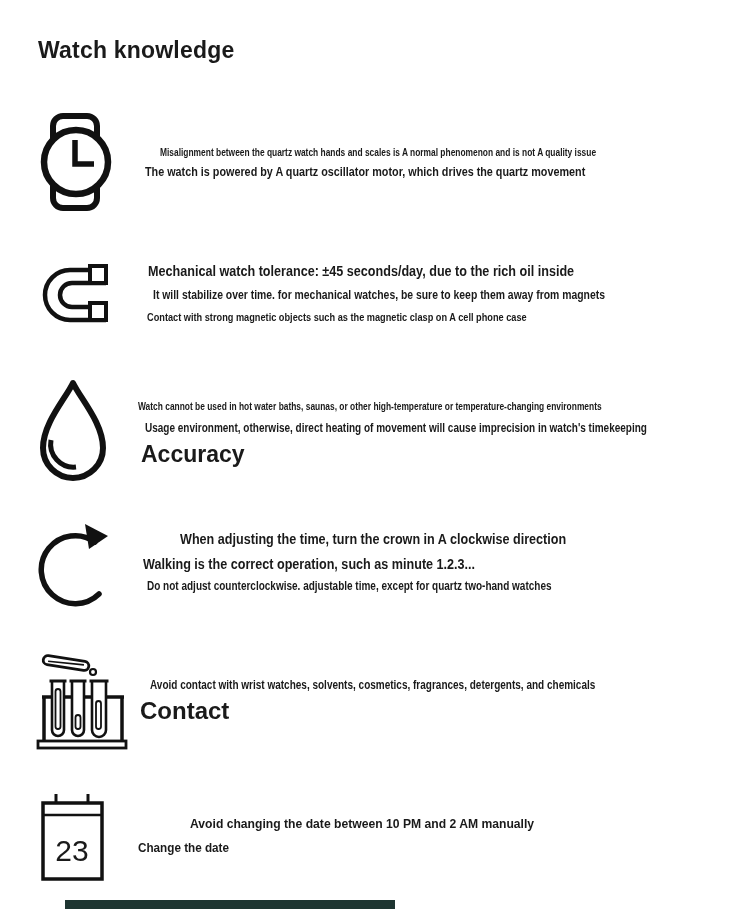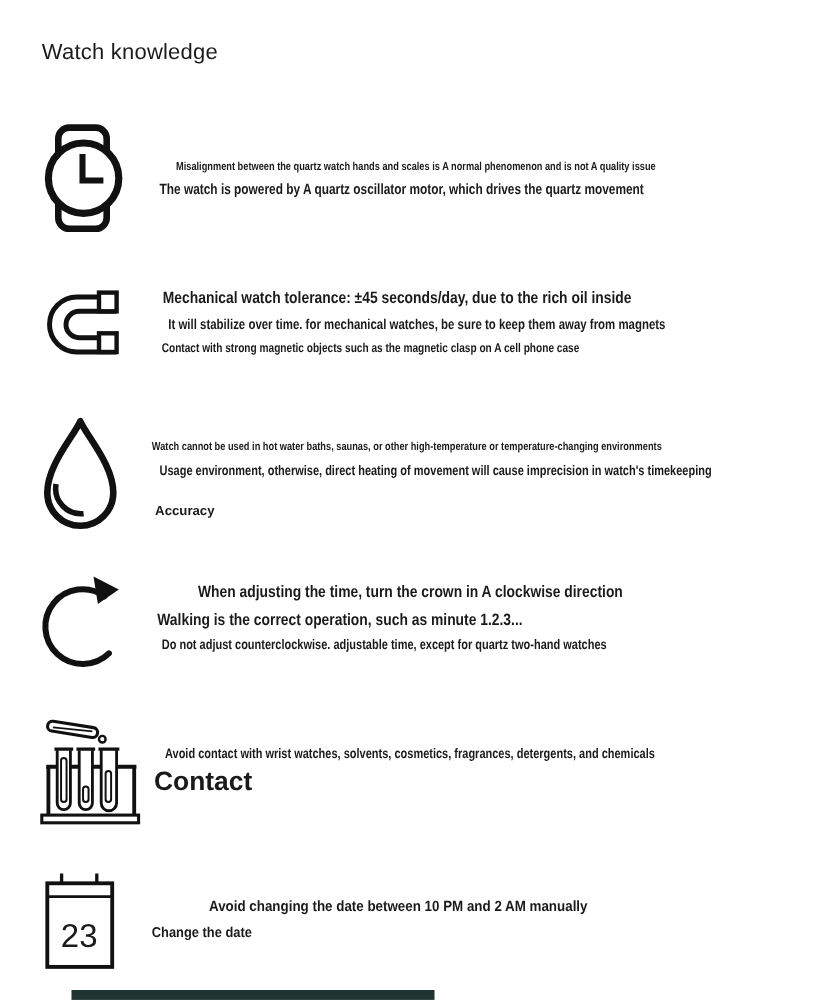--- a/index.html
+++ b/index.html
@@ -1,39 +1,39 @@
 <!DOCTYPE html>
 <html><head>
 <meta charset="utf-8">
 <style>
   html,body{margin:0;padding:0;}
   .canvas{
     position:relative; width:750px; height:909px; background:#ffffff;
     overflow:hidden; font-family:"Liberation Sans", sans-serif; color:#1a1a1a;
   }
   .page-title{
-    position:absolute; left:38px; top:37px; font-size:20px; font-weight:400;
+    position:absolute; left:38px; top:37px; font-size:23px; font-weight:700;
     white-space:nowrap; letter-spacing:0.2px;
   }
   .ln{
     position:absolute; white-space:nowrap; font-weight:700; color:#1a1a1a;
     line-height:1; transform-origin:0 0; transform:scaleX(var(--sx,0.8));
   }
   .ic{ position:absolute; }
   
   .l-1a{ left:160px; top:147px; font-size:10.5px; }
   .l-1b{ left:145px; top:165px; font-size:13.5px; }
   
   .l-2a{ left:148px; top:263px; font-size:15px; --sx:0.84; }
   .l-2b{ left:153px; top:288px; font-size:13px; }
   .l-2c{ left:147px; top:312px; font-size:11.5px; }
   
   .l-3a{ left:138px; top:401px; font-size:10.5px; }
   .l-3b{ left:145px; top:422px; font-size:12.5px; }
-  .l-3c{ left:141px; top:443px; font-size:12px;margin-top:15px; --sx:1; }
+  .l-3c{ left:141px; top:443px; font-size:23px; --sx:1; }
   
   .l-4a{ left:180px; top:531px; font-size:15px; --sx:0.84; }
   .l-4b{ left:143px; top:556px; font-size:15px; --sx:0.84; }
   .l-4c{ left:147px; top:580px; font-size:12.5px; }
   
   .l-5a{ left:150px; top:679px; font-size:12.5px; }
   .l-5b{ left:140px; top:699px; font-size:24px; --sx:1; }
   
   .l-6a{ left:190px; top:817px; font-size:13.5px; --sx:0.9; }
   .l-6b{ left:138px; top:841px; font-size:13px; --sx:0.9; }

